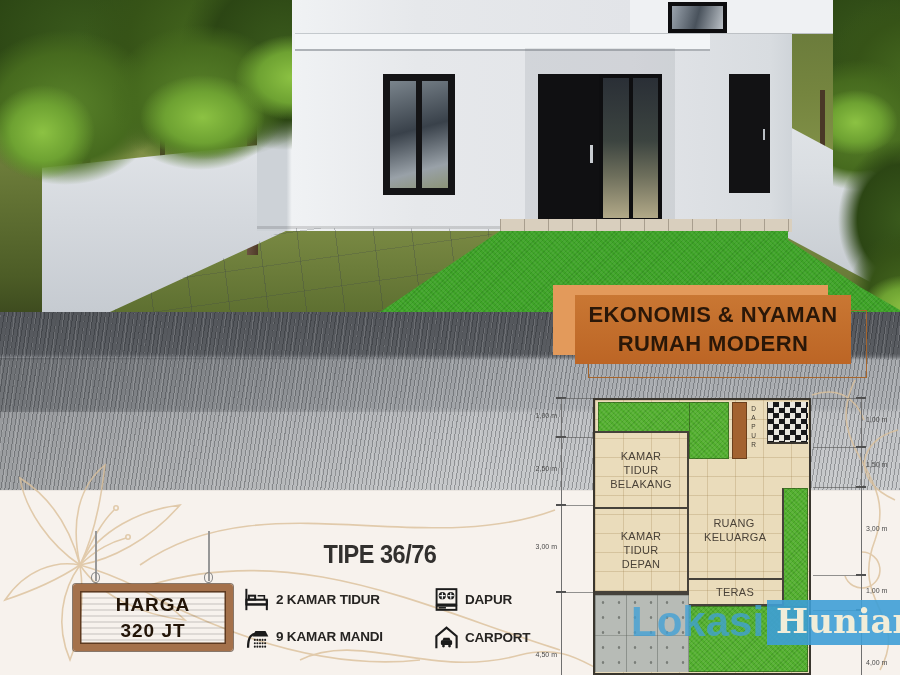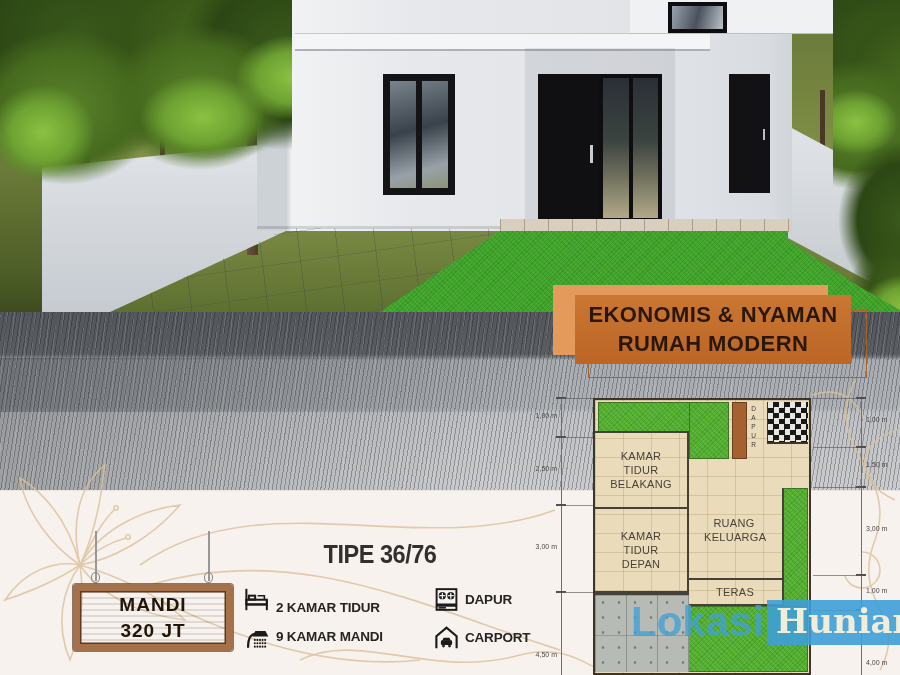--- a/index.html
+++ b/index.html
@@ -300,37 +300,37 @@
   <div class="logo">
     <span class="logo-p1">Lokasi</span>
     <span class="logo-p2">Hunian</span>
   </div>
 
   <div class="wire" style="left:95px;"></div>
   <div class="wire" style="left:208px;"></div>
   <div class="loop" style="left:91px;"></div>
   <div class="loop" style="left:204px;"></div>
   <div class="signboard">
-    <div class="sl">MANDI</div>
+    <div class="sl">HARGA</div>
     <div class="sl">320 JT</div>
   </div>
 
   <div class="tipe-title">TIPE 36/76</div>
 
   <svg class="feat-icon" style="left:243px;top:586px;" viewBox="0 0 24 24">
     <g fill="none" stroke="#1B1B1B" stroke-width="1.8">
       <path d="M3 2.5 V21.5"></path>
       <rect x="3" y="12.2" width="18.2" height="4.2"></rect>
       <rect x="5.2" y="8.6" width="5.6" height="3.4"></rect>
       <path d="M21.2 21.5 V12.4"></path>
       <path d="M3 16.4 H21.2"></path>
       <path d="M13 8.6 h6 v3.4" stroke-width="1.4"></path>
     </g>
   </svg>
-  <div class="feat-label" style="left:276px;top:589px;width:130px;margin-top:8px;">2 KAMAR TIDUR</div>
+  <div class="feat-label" style="left:276px;top:589px;width:130px;">2 KAMAR TIDUR</div>
 
   <svg class="feat-icon" style="left:243px;top:623px;" viewBox="0 0 24 24">
     <path d="M4.5 22 C4.5 12 7.5 9.3 13 9" fill="none" stroke="#1B1B1B" stroke-width="2"></path>
     <polygon points="11,7 20,7 22.5,12 8.5,12" fill="#1B1B1B"></polygon>
     <g fill="#1B1B1B">
       <circle cx="10.5" cy="15" r="0.9"></circle>
         <circle cx="12.8" cy="15" r="0.9"></circle>
         <circle cx="15.1" cy="15" r="0.9"></circle>
         <circle cx="17.4" cy="15" r="0.9"></circle>
         <circle cx="19.7" cy="15" r="0.9"></circle>

